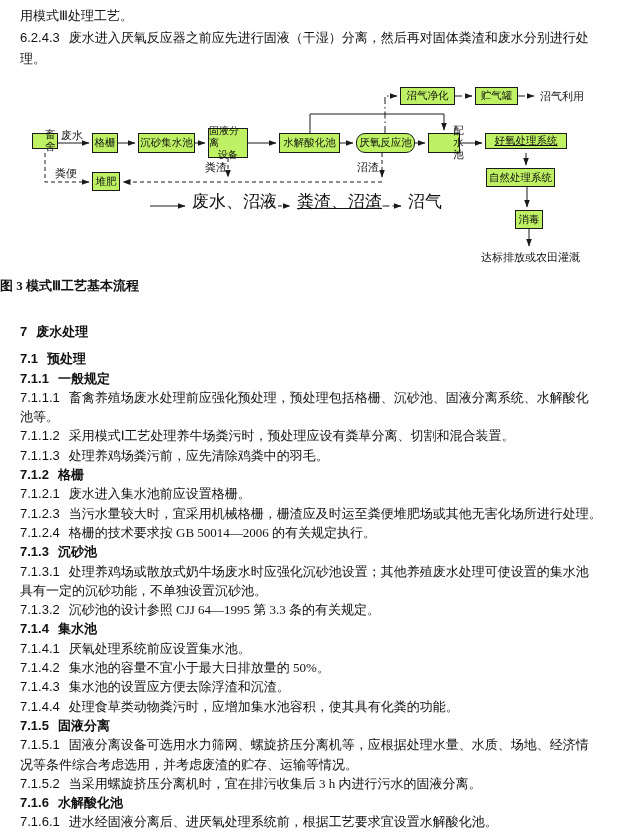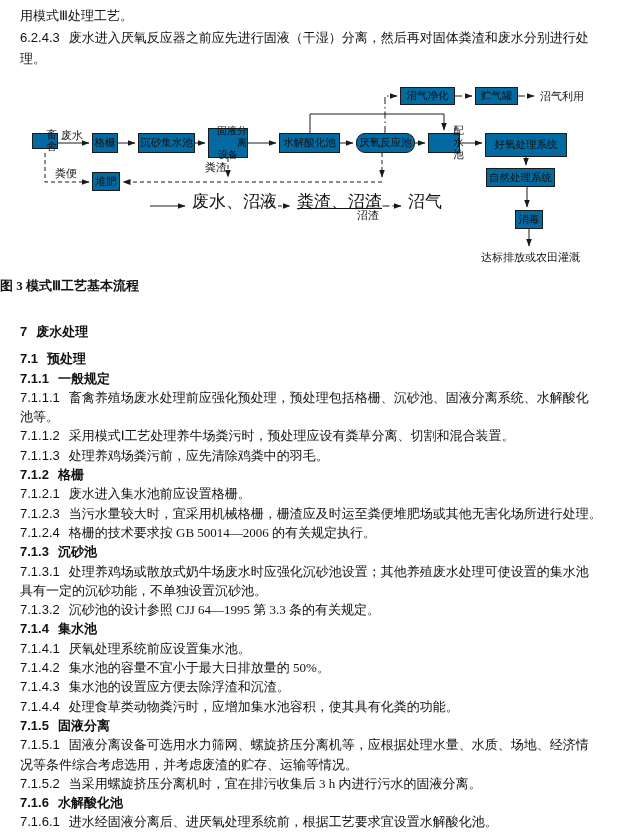--- a/index.html
+++ b/index.html
@@ -23,23 +23,23 @@
   }
   .h { font-weight:bold; }
   .h-major { margin-bottom:8px; }
   
   .figure {
     position:absolute; left:0; top:85px; width:627px; height:192px;
   }
   .figure svg { position:absolute; left:0; top:0; }
   .fbox {
     position:absolute; box-sizing:border-box;
-    border:1px solid #1a1a1a; background:#0369a1;
+    border:1px solid #1a1a1a; background:#bef264;
     display:flex; flex-direction:column; align-items:center; justify-content:center;
-    font-size:10.5px; line-height:12px; text-align:right;
+    font-size:10.5px; line-height:12px; text-align:left;
   }
   .flabel { position:absolute; font-size:11px; line-height:12px; }
   .fterm  { position:absolute; font-size:11px; line-height:12px; white-space:nowrap; }
   .legend-label { position:absolute; top:105px; font-size:17px; white-space:nowrap; }
   .caption {
     position:absolute; top:277px; left:0; width:545px;
     text-align:left; font-weight:bold; font-size:13px;
   }
 </style>
 </head>
@@ -115,40 +115,40 @@
     </div>
     <div class="fbox" style="left:279px; top:48px; width:61px; height:20px;">
         <span>水解酸化池</span>
       </div>
     <div class="fbox" style="left:356px; top:48px; width:59px; height:20px;border-radius:9px;">
         <span>厌氧反应池</span>
       </div>
     <div class="fbox" style="left:428px; top:48px; width:32px; height:20px;padding-left:29px;">
         <span>配水池</span>
       </div>
-    <div class="fbox" style="left:485px; top:48px; width:82px; height:24px;">
+    <div class="fbox" style="left:485px; top:48px; width:82px; height:16px;text-decoration:underline;">
         <span>好氧处理系统</span>
       </div>
 
     <div class="fbox" style="left:486px; top:83px;  width:69px; height:19px;">
         <span>自然处理系统</span>
       </div>
     <div class="fbox" style="left:515px; top:125px; width:28px; height:19px;">
         <span>消毒</span>
       </div>
     <div class="fterm" style="left:481px; top:166px;">达标排放或农田灌溉</div>
 
     <div class="fbox" style="left:92px; top:87px; width:28px; height:19px;">
         <span>堆肥</span>
       </div>
 
     <div class="flabel" style="left:61px;  top:44px;">废水</div>
     <div class="flabel" style="left:55px;  top:82px;">粪便</div>
     <div class="flabel" style="left:205px; top:76px;">粪渣</div>
-    <div class="flabel" style="left:357px; top:76px;margin-top:48px;">沼渣</div>
+    <div class="flabel" style="left:357px; top:76px;">沼渣</div>
 
     <div class="legend-label" style="left:192px;">废水、沼液</div>
     <div class="legend-label" style="left:297px;text-decoration:underline;">粪渣、沼渣</div>
     <div class="legend-label" style="left:408px;">沼气</div>
   </div>
 
   <div class="caption">图 3  模式Ⅲ工艺基本流程</div>
 
   <div class="body-text">
     <div class="tl h h-major"><span class="num">7</span><span>废水处理</span></div>

